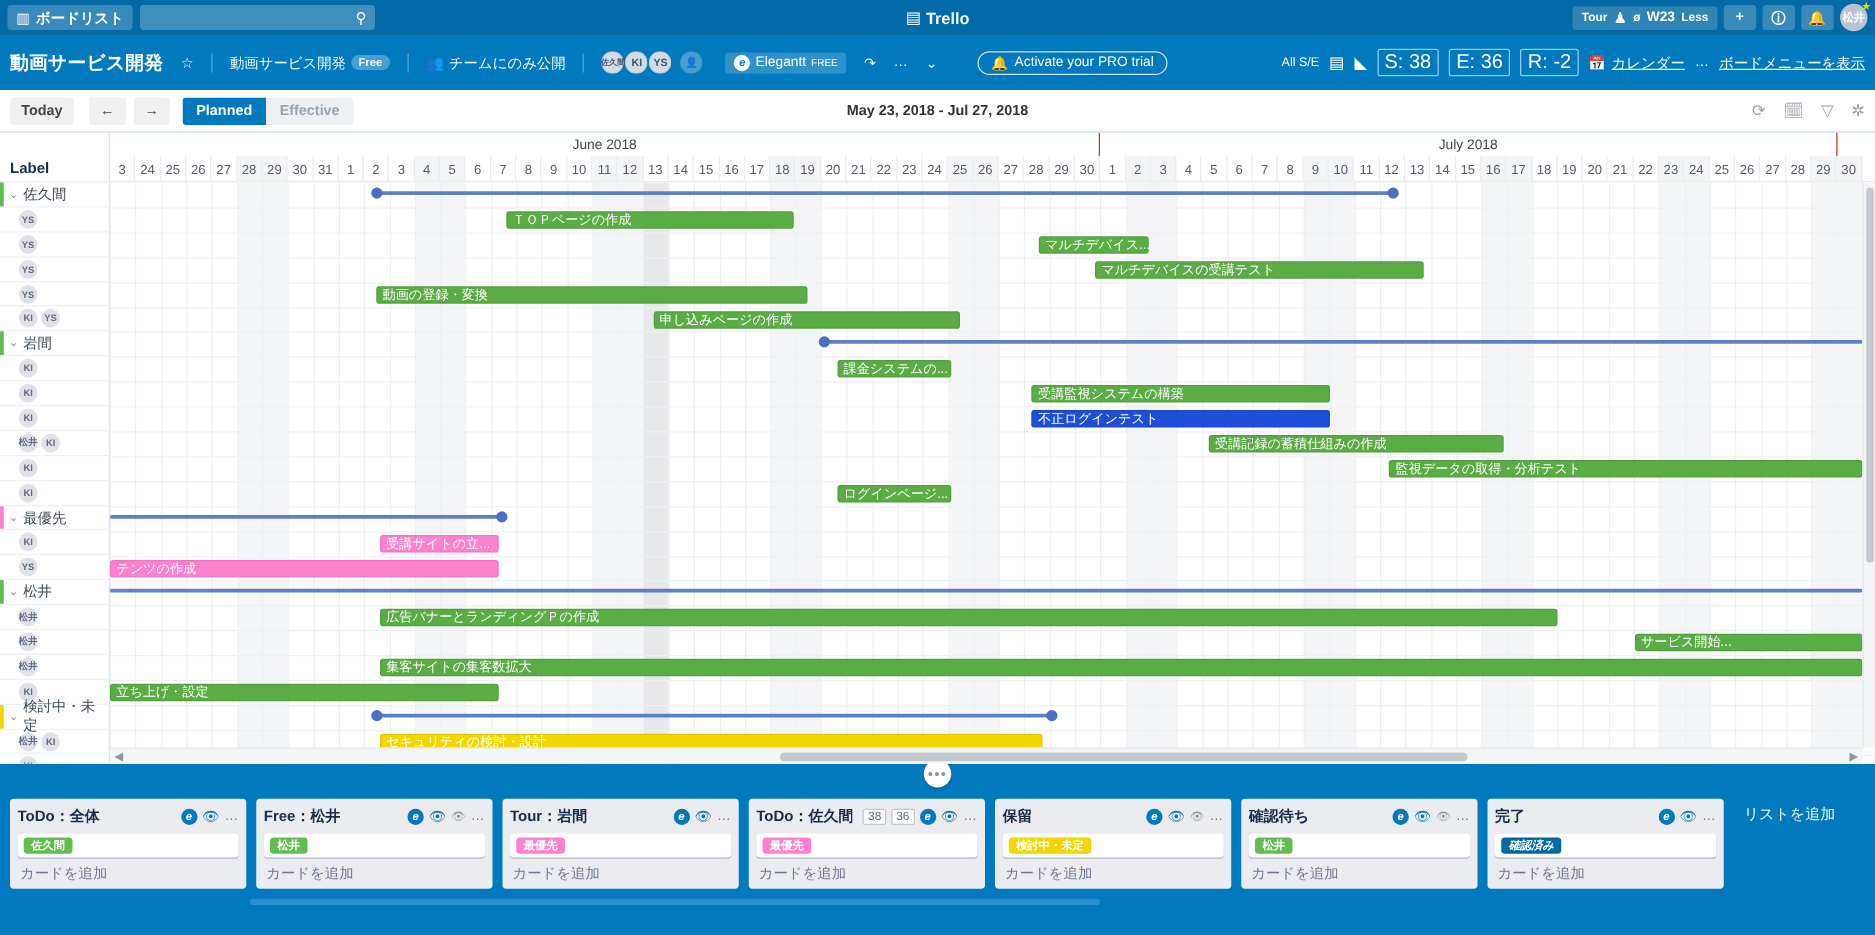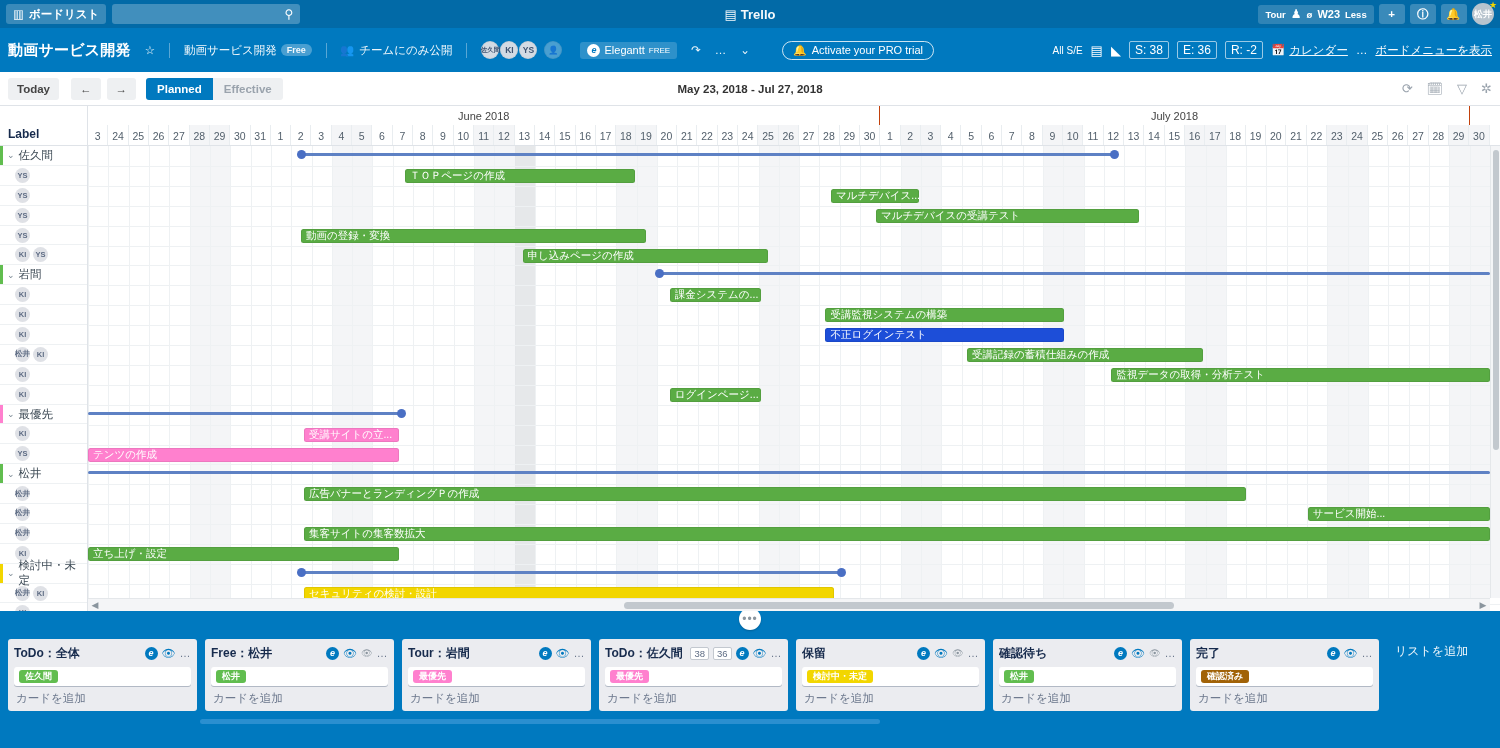--- a/index.html
+++ b/index.html
@@ -72,21 +72,21 @@
     display:flex;align-items:center;gap:4px; font-size:11px;
   }
   .eleg-logo{width:13px;height:13px;border-radius:50%;background:#fff;color:#0079bf;
     display:flex;align-items:center;justify-content:center;font-size:9px;font-weight:700;font-style:italic;}
   .pro-trial {
     border:1px solid rgba(255,255,255,.8); border-radius:12px; padding:2px 10px;
     display:flex;align-items:center;gap:5px;font-size:11px;
   }
   #board-header .right { margin-left:auto; display:flex; align-items:center; gap:8px;}
   .sq-badge {
-    border:1px solid rgba(255,255,255,.6); border-radius:2px; padding:1px 5px; font-size:12px;
+    border:1px solid rgba(255,255,255,.6); border-radius:2px; padding:1px 5px; font-size:16px;
   }
   .ul { text-decoration:underline; }
 
   
   #gantt-toolbar {
     height:34px;background:#fff;border-bottom:1px solid #dfe3e8;
     display:flex;align-items:center;padding:0 8px;gap:6px;position:relative;
   }
   .tb-btn{
     background:#eef0f2;border-radius:3px;height:22px;min-width:26px;padding:0 9px;
@@ -745,21 +745,21 @@
     </div>
     <div class="list">
       <div class="list-head">
         <div class="list-title">完了</div>
         <div class="sp"></div>
         <span class="el-ic">e</span>
         <span class="eye">👁</span>
         <span class="dots">…</span>
       </div>
       <div class="card">
-        <span class="label-chip" style="background: #a16207;">確認済み</span>
+        <span class="label-chip" style="background: #0369a1; font-style: italic;">確認済み</span>
       </div>
       <div class="add-card">カードを追加</div>
     </div>
     <div class="add-list">リストを追加</div>
   </div>
 <div id="bottom-strip">
   <div class="tb"></div>
 </div>
 
 </body></html>

